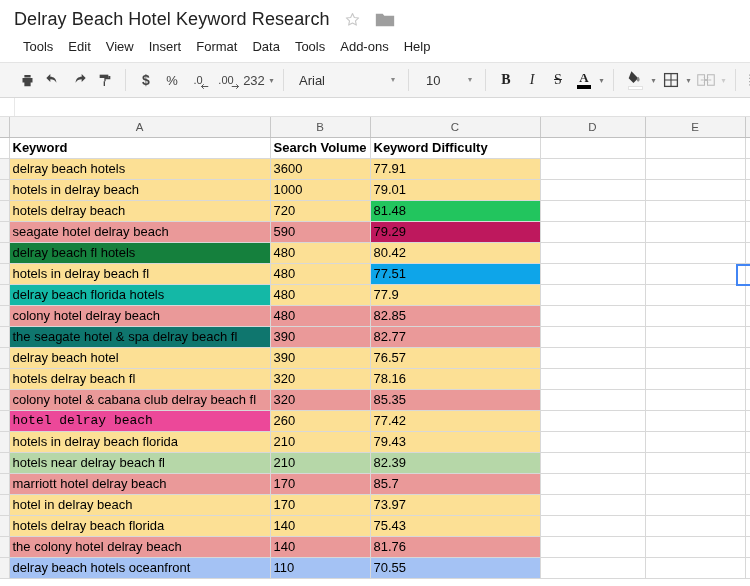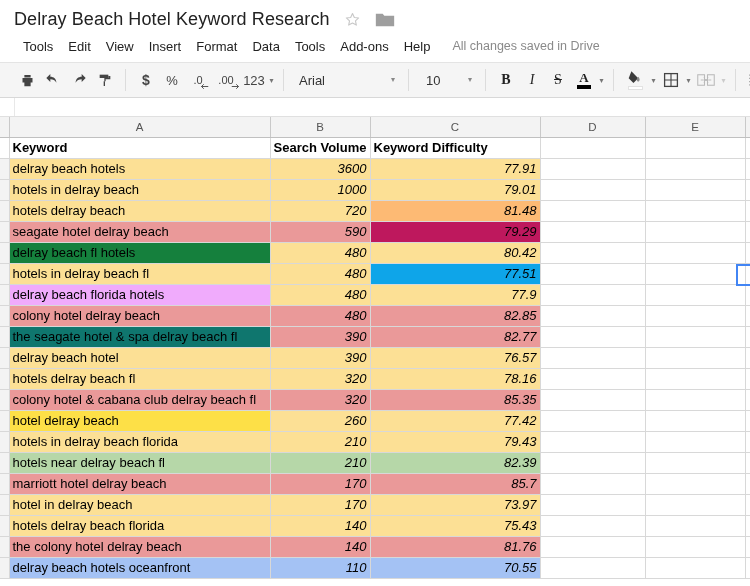--- a/index.html
+++ b/index.html
@@ -202,21 +202,21 @@
   }
   
   col.c-gutter { width: 9px; }
   col.c-a { width: 261px; }
   col.c-b { width: 100px; }
   col.c-c { width: 170px; }
   col.c-d { width: 105px; }
   col.c-e { width: 100px; }
   col.c-f { width: 15px; }
 
-  td.num { text-align: right; padding-right: 5px; font-style: italic; }
+  td.num { text-align: left; padding-right: 5px; }
   td.txt { text-align: left; padding-left: 5px; }
   tr.header-row td { font-weight: bold; background:#ffffff; }
   td.empty { background:#ffffff; }
 
   
   .sel-cell {
     position: absolute;
     right: 0px;
     top: 147px;
     width: 14px;
@@ -247,21 +247,20 @@
 <div class="menubar">
   <div class="menu-item">Tools</div>
   <div class="menu-item">Edit</div>
   <div class="menu-item">View</div>
   <div class="menu-item">Insert</div>
   <div class="menu-item">Format</div>
   <div class="menu-item">Data</div>
   <div class="menu-item">Tools</div>
   <div class="menu-item">Add-ons</div>
   <div class="menu-item">Help</div>
-  <div class="save-status">All changes saved in Drive</div>
 </div>
 
 <div class="toolbar">
 
   <div class="tb-btn">
     <svg width="15" height="15" viewBox="0 0 24 24">
         <path d="M7 3h10v4H7zM4 8h16v7h-3v6H7v-6H4zm5 8h6v4H9z" fill="#444"></path>
       </svg>
   </div>
   <div class="tb-btn">
@@ -296,21 +295,21 @@
         <path d="M11 4H2M5 1L2 4l3 3" stroke="#444" stroke-width="1.2" fill="none"></path>
       </svg>
   </div>
   <div class="tb-btn" style="width:30px">
     <span class="tb-text" style="font-size:11px">.00</span>
     <svg width="9" height="7" viewBox="0 0 12 8" style="position:absolute;bottom:3px;right:1px">
         <path d="M1 4h9M7 1l3 3-3 3" stroke="#444" stroke-width="1.2" fill="none"></path>
       </svg>
   </div>
   <div class="tb-btn" style="width:26px">
-    <span class="tb-text">123</span>
+    <span class="tb-text">232</span>
   </div>
   <div class="tb-arrow">▾</div>
 
   <div class="tb-sep"></div>
 
   <div class="tb-font">
     <span>Arial</span>
     <span class="caret">▾</span>
   </div>
 
@@ -432,21 +431,21 @@
           <td class="num" style="background: rgb(252, 224, 149);">1000</td>
           <td class="num" style="background: rgb(252, 224, 149);">79.01</td>
           <td class="empty"></td>
           <td class="empty"></td>
           <td class="empty"></td>
         </tr>
         <tr>
           <td class="gutter"></td>
           <td class="txt" style="background: rgb(252, 224, 149);">hotels delray beach</td>
           <td class="num" style="background: rgb(252, 224, 149);">720</td>
-          <td class="num" style="background: #fdba74;">81.48</td>
+          <td class="num" style="background: #22c55e;">81.48</td>
           <td class="empty"></td>
           <td class="empty"></td>
           <td class="empty"></td>
         </tr>
         <tr>
           <td class="gutter"></td>
           <td class="txt" style="background: rgb(234, 153, 153);">seagate hotel delray beach</td>
           <td class="num" style="background: rgb(234, 153, 153);">590</td>
           <td class="num" style="background: #be185d;">79.29</td>
           <td class="empty"></td>
@@ -466,21 +465,21 @@
           <td class="gutter"></td>
           <td class="txt" style="background: rgb(252, 224, 149);">hotels in delray beach fl</td>
           <td class="num" style="background: rgb(252, 224, 149);">480</td>
           <td class="num" style="background: #0ea5e9;">77.51</td>
           <td class="empty"></td>
           <td class="empty"></td>
           <td class="empty"></td>
         </tr>
         <tr>
           <td class="gutter"></td>
-          <td class="txt" style="background: #f0abfc;">delray beach florida hotels</td>
+          <td class="txt" style="background: #14b8a6;">delray beach florida hotels</td>
           <td class="num" style="background: rgb(252, 224, 149);">480</td>
           <td class="num" style="background: rgb(252, 224, 149);">77.9</td>
           <td class="empty"></td>
           <td class="empty"></td>
           <td class="empty"></td>
         </tr>
         <tr>
           <td class="gutter"></td>
           <td class="txt" style="background: rgb(234, 153, 153);">colony hotel delray beach</td>
           <td class="num" style="background: rgb(234, 153, 153);">480</td>
@@ -520,21 +519,21 @@
           <td class="gutter"></td>
           <td class="txt" style="background: rgb(234, 153, 153);">colony hotel &amp; cabana club delray beach fl</td>
           <td class="num" style="background: rgb(234, 153, 153);">320</td>
           <td class="num" style="background: rgb(234, 153, 153);">85.35</td>
           <td class="empty"></td>
           <td class="empty"></td>
           <td class="empty"></td>
         </tr>
         <tr>
           <td class="gutter"></td>
-          <td class="txt" style="background: #fde047;">hotel delray beach</td>
+          <td class="txt" style="background: #ec4899; font-family: Liberation Mono, monospace;">hotel delray beach</td>
           <td class="num" style="background: rgb(252, 224, 149);">260</td>
           <td class="num" style="background: rgb(252, 224, 149);">77.42</td>
           <td class="empty"></td>
           <td class="empty"></td>
           <td class="empty"></td>
         </tr>
         <tr>
           <td class="gutter"></td>
           <td class="txt" style="background: rgb(252, 224, 149);">hotels in delray beach florida</td>
           <td class="num" style="background: rgb(252, 224, 149);">210</td>

